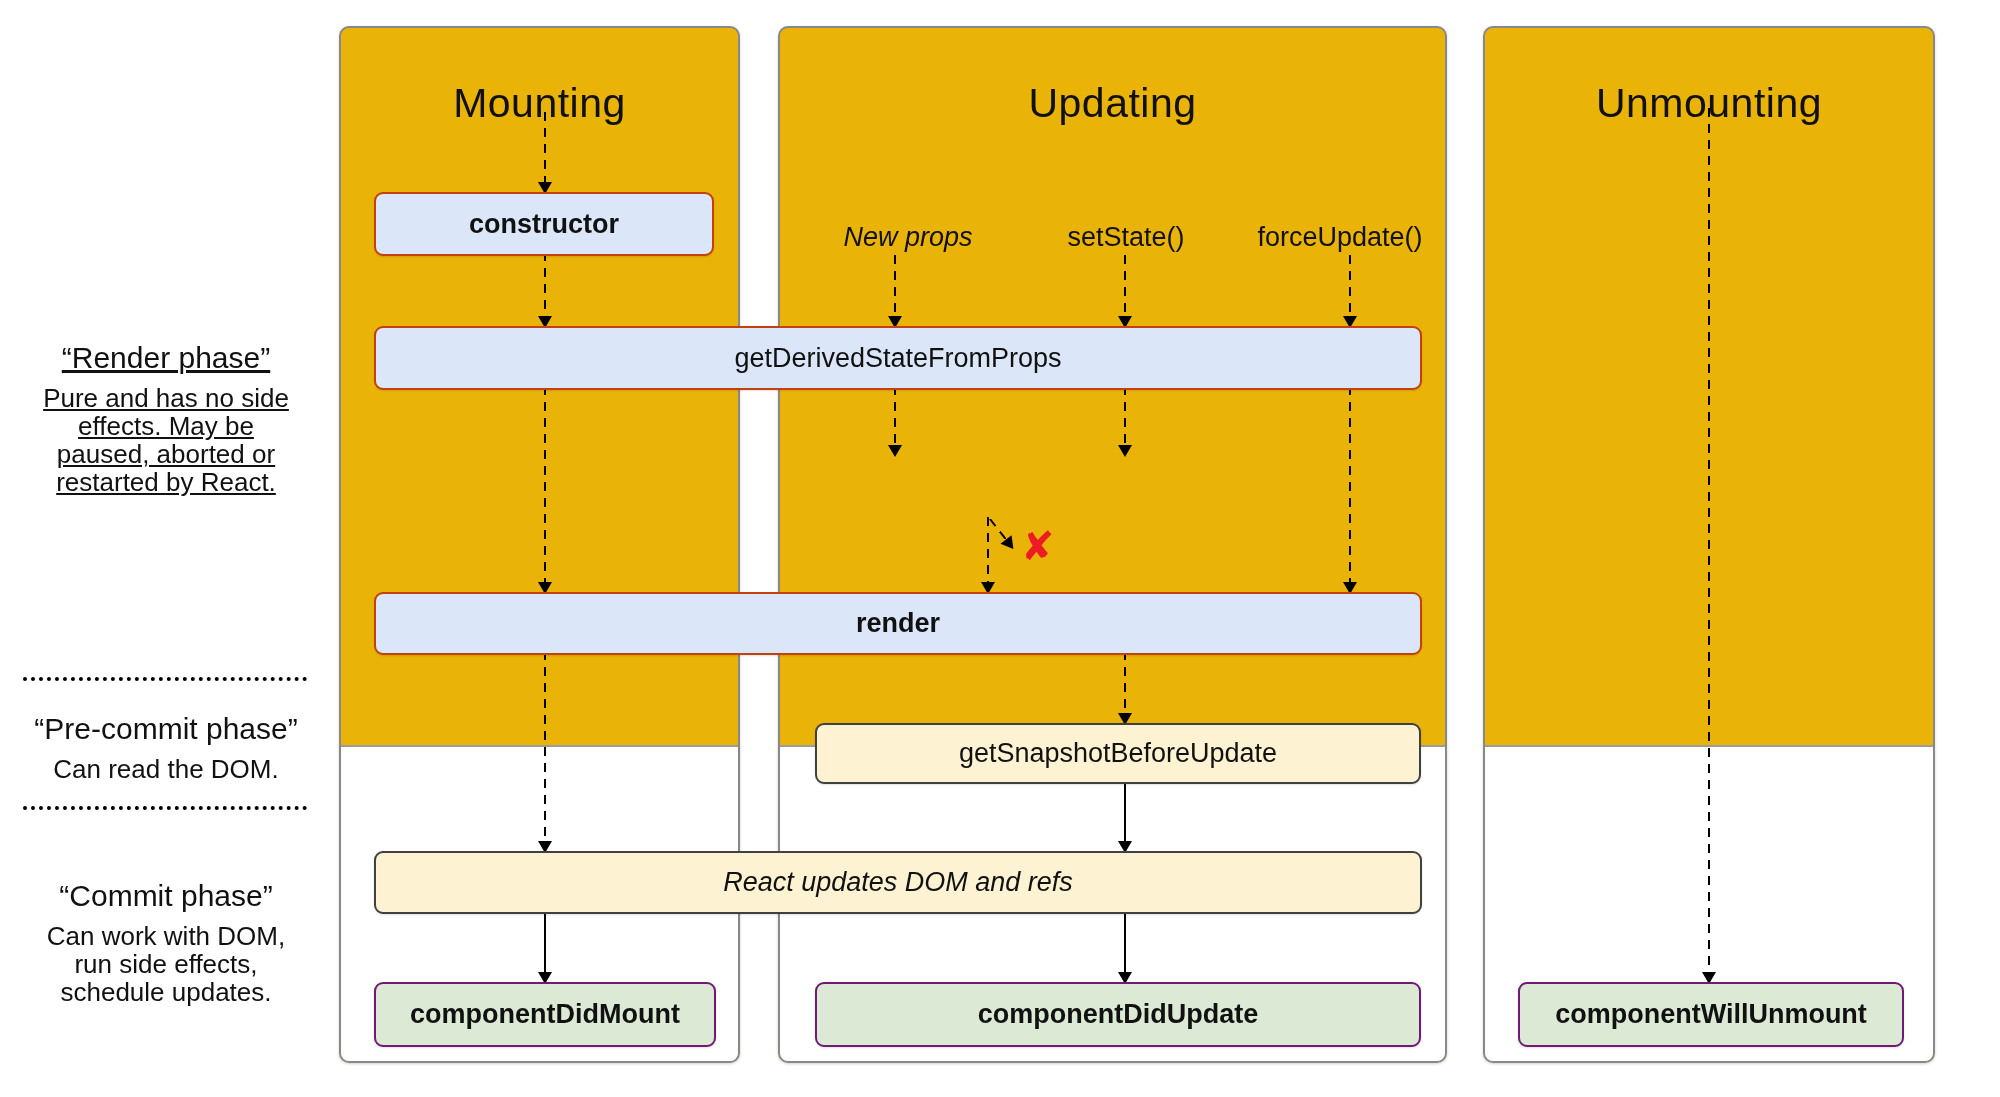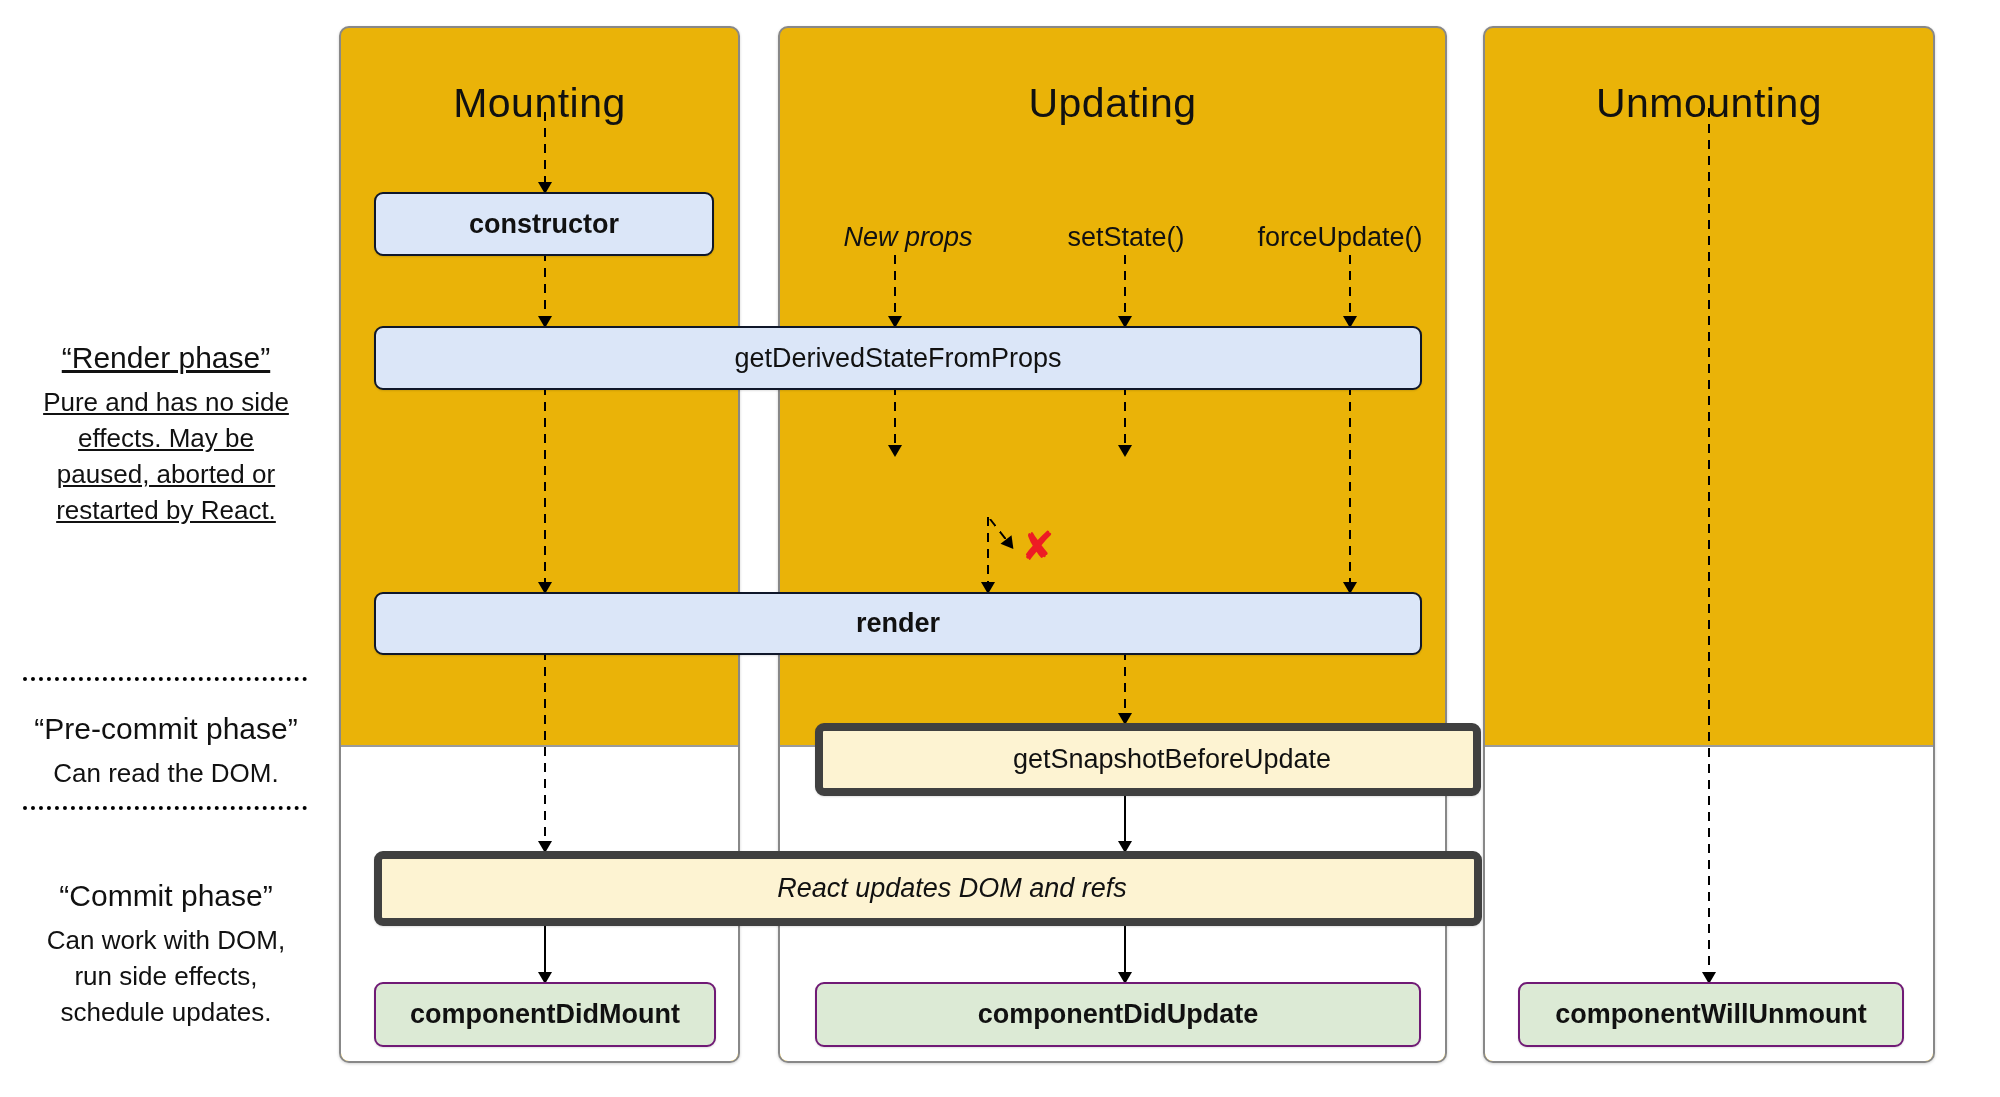--- a/index.html
+++ b/index.html
@@ -10,42 +10,42 @@
   .panel{position:absolute;top:26px;height:1033px;background:#eab308;
          border:2px solid #888;border-radius:10px;box-shadow:0 1px 3px rgba(0,0,0,.18);}
   .panel-lower{position:absolute;left:0;right:0;bottom:0;height:314px;background:#ffffff;
          border-top:2px solid #9b9b9b;border-radius:0 0 8px 8px;}
   .col-title{position:absolute;top:52px;left:0;width:100%;text-align:center;
          font-size:41px;font-weight:500;letter-spacing:.5px;}
 
   
   .node{position:absolute;display:flex;align-items:center;justify-content:center;
         border-radius:9px;font-size:27px;box-shadow:0 1px 2px rgba(0,0,0,.12);}
-  .blue  {background:#dbe6f8;border:2px solid #0f172a;}
-  .yellow{background:#fdf3d2;border:8px solid #404040;padding-left:48px;}
+  .blue  {background:#dbe6f8;border:2px solid #c2410c;}
+  .yellow{background:#fdf3d2;border:2px solid #404040;}
   .green {background:#dcead5;border:2px solid #701a75;}
   .bold{font-weight:700;}
   .ital{font-style:italic;}
 
   
   .arr{position:absolute;width:2px;}
   .arr.dash{background-image:repeating-linear-gradient(to bottom,#000 0 9px,transparent 9px 16px);}
   .arr.solid{background:#000;}
   .arr::after{content:"";position:absolute;bottom:-2px;left:50%;transform:translateX(-50%);
         width:0;height:0;border-left:7px solid transparent;border-right:7px solid transparent;
         border-top:12px solid #000;}
   .arr.branch{transform-origin:1px 0;transform:rotate(-38deg);}
 
   
   .trigger{position:absolute;top:222px;transform:translateX(-50%);font-size:27px;white-space:nowrap;}
 
   
   .phase{position:absolute;left:18px;width:296px;text-align:center;}
   .phase-title{font-size:30px;line-height:36px;}
-  .phase-desc{margin:8px auto 0;width:266px;font-size:26px;line-height:36px;}
+  .phase-desc{margin:8px auto 0;width:266px;font-size:26px;line-height:28px;}
   .dotsep{position:absolute;left:23px;width:284px;height:0;border-top:4px dotted #000;}
 
   
   .reject{position:absolute;font-size:40px;font-weight:700;color:#ed1c24;line-height:40px;}
 </style>
 </head>
 <body>
 
 <div class="stage">
 

